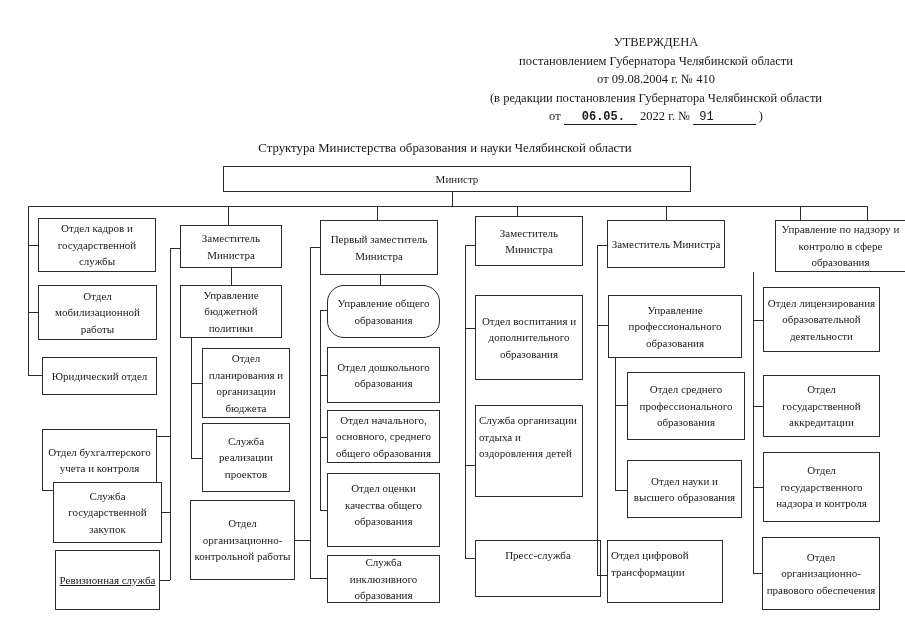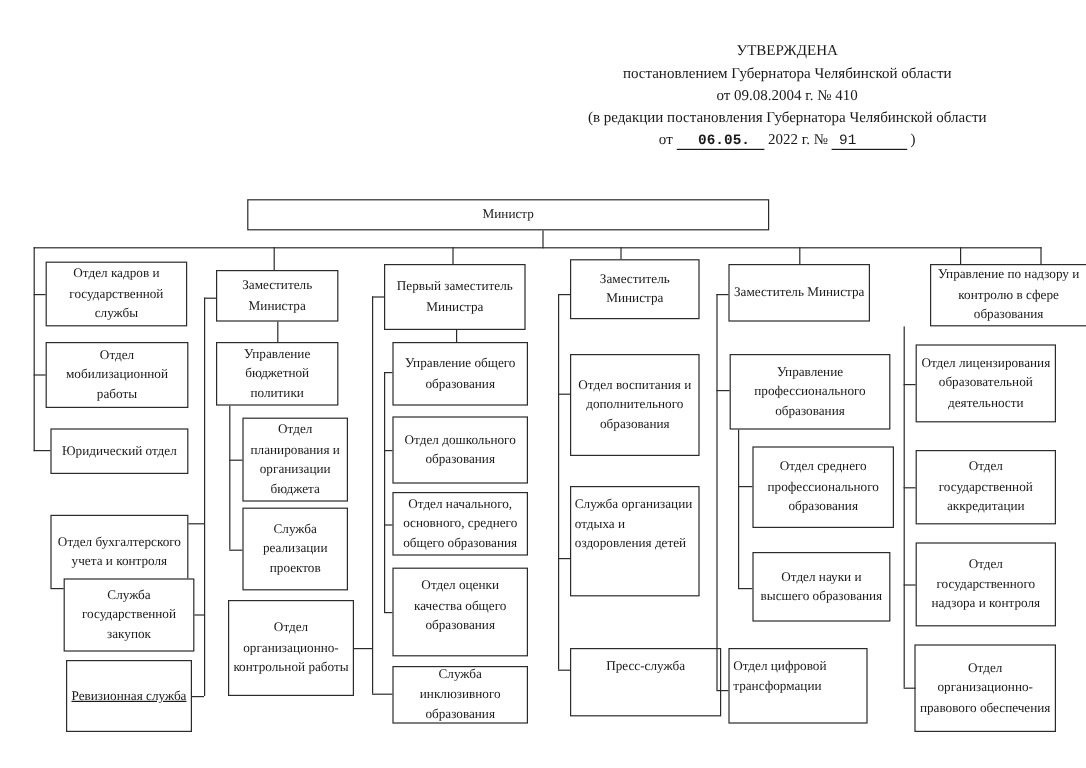--- a/index.html
+++ b/index.html
@@ -45,38 +45,39 @@
     <div>(в редакции постановления Губернатора Челябинской области</div>
     <div>
       <span>от</span>
       <span class="blank blank1">06.05.</span>
       <span>2022 г. №</span>
       <span class="blank blank2">91</span>
       <span>)</span>
     </div>
   </div>
 
+  <div class="doc-title">Структура Министерства образования и науки Челябинской области</div>
 
-  <div class="bx" style="left:206px;top:166px;width:435px;height:26px;">Министр</div>
+  <div class="bx" style="left:223px;top:166px;width:468px;height:26px;">Министр</div>
 
   <div class="bx" style="left:38px;top:218px;width:118px;height:54px;">Отдел кадров и государственной службы</div>
   <div class="bx" style="left:38px;top:285px;width:119px;height:55px;">Отдел мобилизационной работы</div>
   <div class="bx" style="left:42px;top:357px;width:115px;height:38px;">Юридический отдел</div>
   <div class="bx" style="left:42px;top:429px;width:115px;height:62px;">Отдел бухгалтерского учета и контроля</div>
   <div class="bx" style="left:53px;top:482px;width:109px;height:61px;">Служба государственной закупок</div>
   <div class="bx" style="left:55px;top:550px;width:105px;height:60px;text-decoration:underline;">Ревизионная служба</div>
 
   <div class="bx" style="left:180px;top:225px;width:102px;height:43px;">Заместитель Министра</div>
   <div class="bx" style="left:180px;top:285px;width:102px;height:53px;">Управление бюджетной политики</div>
   <div class="bx" style="left:202px;top:348px;width:88px;height:70px;">Отдел планирования и организации бюджета</div>
   <div class="bx" style="left:202px;top:423px;width:88px;height:69px;">Служба реализации проектов</div>
   <div class="bx" style="left:190px;top:500px;width:105px;height:80px;">Отдел организационно-контрольной работы</div>
 
   <div class="bx" style="left:320px;top:220px;width:118px;height:55px;">Первый заместитель Министра</div>
-  <div class="bx" style="left:327px;top:285px;width:113px;height:53px;">Управление общего образования</div>
+  <div class="bx" style="left:327px;top:285px;width:113px;height:53px;border-radius:17px;">Управление общего образования</div>
   <div class="bx" style="left:327px;top:347px;width:113px;height:56px;">Отдел дошкольного образования</div>
   <div class="bx" style="left:327px;top:410px;width:113px;height:53px;">Отдел начального, основного, среднего общего образования</div>
   <div class="bx top" style="left:327px;top:473px;width:113px;height:74px;">Отдел оценки качества общего образования</div>
   <div class="bx" style="left:327px;top:555px;width:113px;height:48px;">Служба инклюзивного образования</div>
 
   <div class="bx" style="left:475px;top:216px;width:108px;height:50px;">Заместитель Министра</div>
   <div class="bx" style="left:475px;top:295px;width:108px;height:85px;">Отдел воспитания и дополнительного образования</div>
   <div class="bx left top" style="left:475px;top:405px;width:108px;height:92px;">Служба организации отдыха и оздоровления детей</div>
   <div class="bx top" style="left:475px;top:540px;width:126px;height:57px;">Пресс-служба</div>
 

